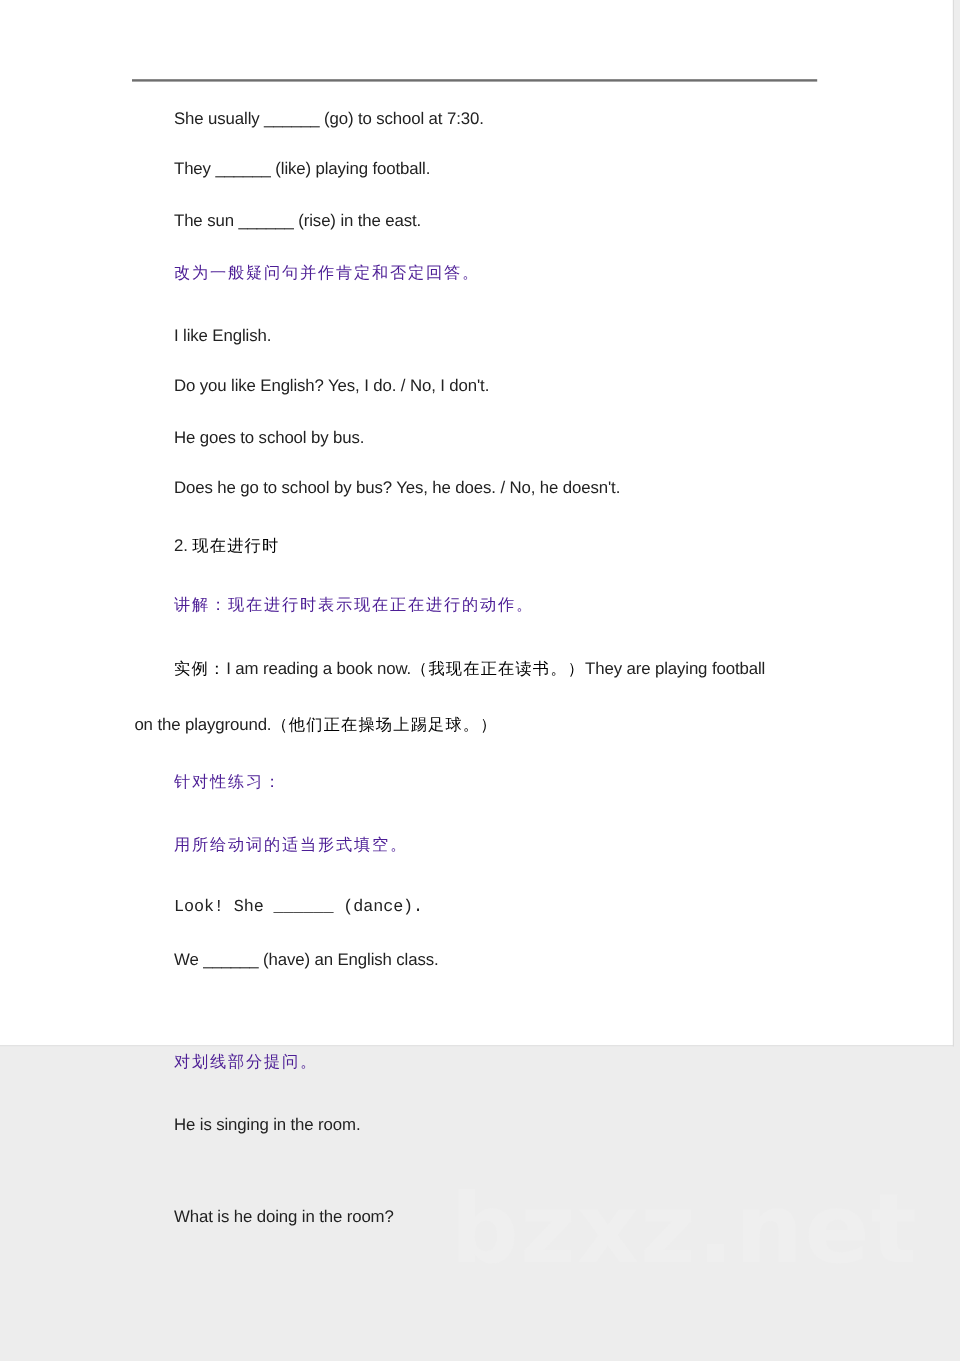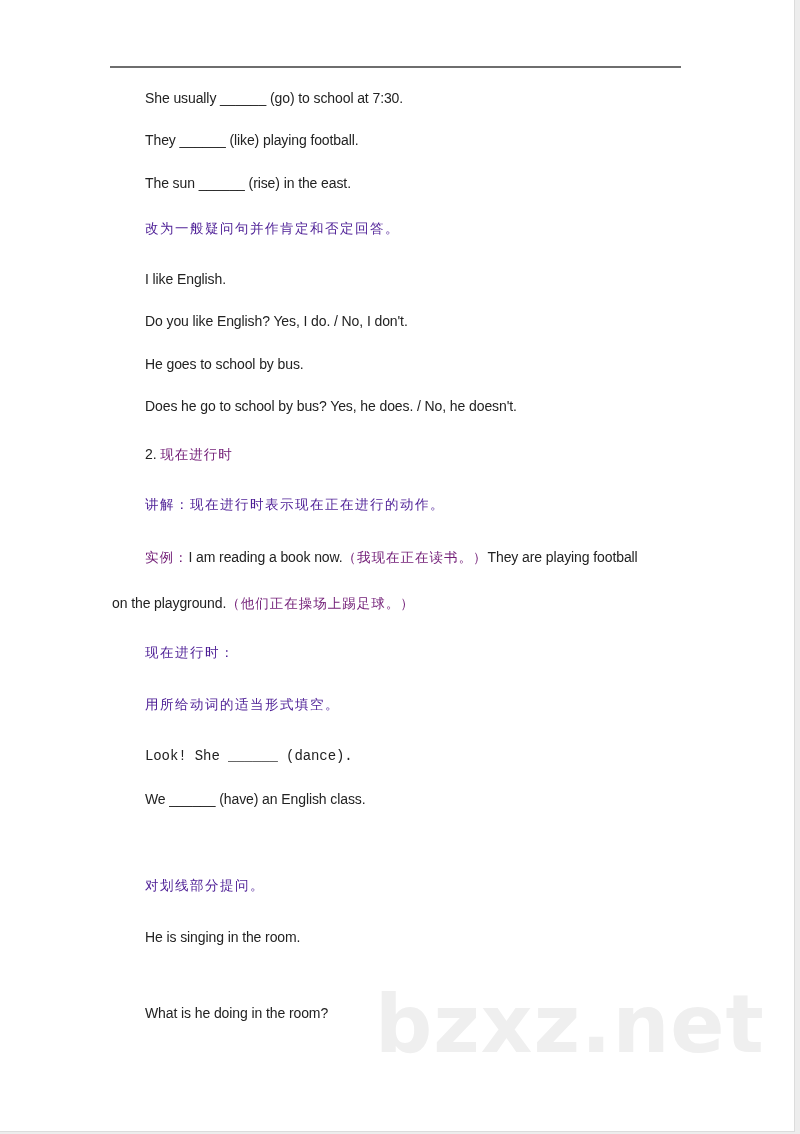--- a/index.html
+++ b/index.html
@@ -12,21 +12,21 @@
       height: 1134px;
       position: relative;
       overflow: hidden;
       font-family: "Liberation Sans", "DejaVu Sans", sans-serif;
     }
     .page {
       position: absolute;
       left: 0;
       top: 0;
       width: 795px;
-      height: 1132px;
+      height: 872px;
       background: #ffffff;
       border-right: 1px solid #dcdcdc;
       border-bottom: 1px solid #dcdcdc;
       box-sizing: border-box;
     }
     .header-rule {
       position: absolute;
       left: 110px;
       top: 66px;
       width: 571px;
@@ -45,21 +45,21 @@
     .line.cn {
       color: #4c1d95;
       font-family: "DejaVu Sans", sans-serif;
       font-size: 13.5px;
       letter-spacing: 1.5px;
     }
     .line.flush {
       left: 112px;
     }
     .cn-inline {
-      color: #701a75;
+      color: #000000;
       font-family: "DejaVu Sans", sans-serif;
       font-size: 13.5px;
       letter-spacing: 1px;
     }
     .watermark {
       position: absolute;
       left: 375px;
       top: 985px;
       font-family: "DejaVu Sans", sans-serif;
       font-weight: bold;
@@ -97,21 +97,21 @@
   <div class="line cn" style="top:495px;">讲解：现在进行时表示现在正在进行的动作。</div>
 
   <div class="line" style="top:548px;">
     <span class="cn-inline">实例：</span><span>I am reading a book now.</span><span class="cn-inline">（我现在正在读书。）</span><span>They are playing football</span>
   </div>
 
   <div class="line flush" style="top:594px;">
     <span>on the playground.</span><span class="cn-inline">（他们正在操场上踢足球。）</span>
   </div>
 
-  <div class="line cn" style="top:643px;">现在进行时：</div>
+  <div class="line cn" style="top:643px;">针对性练习：</div>
   <div class="line cn" style="top:695px;">用所给动词的适当形式填空。</div>
 
   <div class="line" style="top:747px;font-family:Liberation Mono, monospace;">Look! She ______ (dance).</div>
   <div class="line" style="top:790px;text-align:right;">We ______ (have) an English class.</div>
 
   <div class="line cn" style="top:876px;">对划线部分提问。</div>
 
   <div class="line" style="top:928px;">He is singing in the room.</div>
   <div class="line" style="top:1004px;">What is he doing in the room?</div>
 

